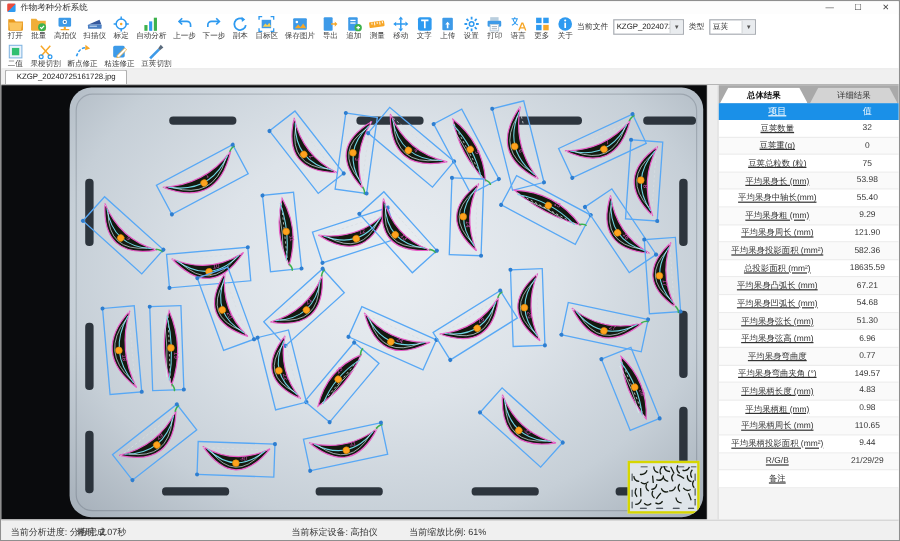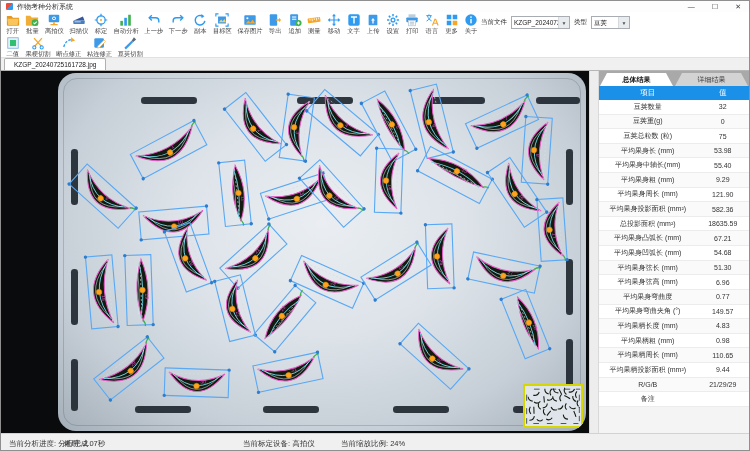--- a/index.html
+++ b/index.html
@@ -42,21 +42,21 @@
              border:2px solid #d6d600;background:#dfe5ea;overflow:hidden;}
   .navigator svg{display:block;width:100%;height:100%;}
   .divider{width:8px;background:#ededed;border-left:1px solid #d9d9d9;border-right:1px solid #d9d9d9;flex:none;}
   
   .results{flex:1;background:#f4f4f4;display:flex;flex-direction:column;min-width:0;}
   .r-tabs{height:15px;background:#a9a9a9;display:flex;padding-top:2px;box-sizing:border-box;flex:none;}
   .r-tab{flex:1;margin:0 1px;font-size:7px;display:flex;align-items:center;justify-content:center;color:#333;
          background:#d3d3d3;clip-path:polygon(7px 0,calc(100% - 7px) 0,100% 100%,0 100%);cursor:pointer;}
   .r-tab.active{background:#fff;font-weight:bold;color:#111;}
   .thead{height:14px;background:#1a90e8;display:flex;align-items:center;color:#fff;font-size:7.5px;flex:none;}
-  .thead .c1,.rrow .c1{width:65%;text-align:center;}
+  .thead .c1,.rrow .c1{width:65%;text-align:center;text-decoration:underline;}
   .thead .c2,.rrow .c2{width:35%;text-align:center;}
   .rrow{height:14.62px;display:flex;align-items:center;font-size:7px;color:#333;background:#fff;
         border-bottom:1px solid #ececec;box-sizing:border-box;flex:none;}
   .rrow:nth-child(even){background:#fafafa;}
   
   .statusbar{height:19px;background:#f0f0f0;border-top:1px solid #d2d2d2;position:relative;box-sizing:border-box;flex:none;}
   .statusbar span{position:absolute;top:5px;font-size:7.5px;color:#333;white-space:nowrap;}
 </style>
 </head>
 <body>
@@ -979,16 +979,16 @@
             <span class="c2"></span>
           </div>
         </div>
     </div>
   </div>
 
   <div class="statusbar">
     <span style="left:8px">当前分析进度: 分析完成</span>
     <span style="left:63px">耗时: 2.07秒</span>
     <span style="left:242px">当前标定设备: 高拍仪</span>
-    <span style="left:340px">当前缩放比例: 24%</span>
+    <span style="left:340px">当前缩放比例: 61%</span>
   </div>
 
 </div>
 
 </body></html>

